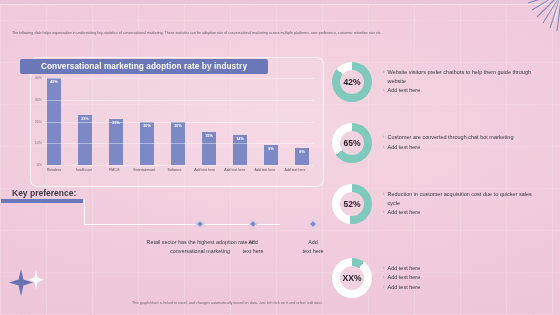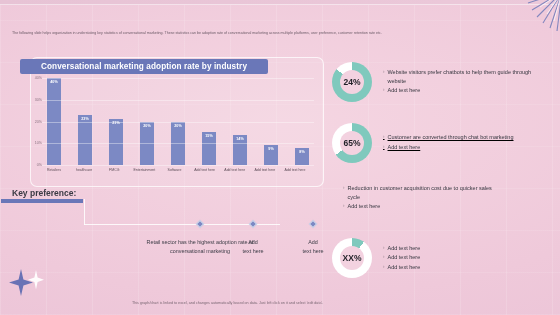--- a/index.html
+++ b/index.html
@@ -269,61 +269,64 @@
     </div>
 
   <svg class="sparkles" viewBox="0 0 40 34">
     <path d="M13 3 L15.4 13.4 L25 16.5 L15.4 19.6 L13 30 L10.6 19.6 L1 16.5 L10.6 13.4 Z" fill="#5a68b0" opacity="0.9"></path>
     <path d="M28 4 L29.6 11.5 L36 13.8 L29.6 16.1 L28 23.5 L26.4 16.1 L20 13.8 L26.4 11.5 Z" fill="#ffffff" opacity="0.95"></path>
   </svg>
 
   <div id="stat-host">
       <div class="stat" style="top: 62px;">
         <div class="donut" style="border-radius: 50%; background: conic-gradient(rgb(127, 201, 189) 0%, rgb(127, 201, 189) 86%, rgb(255, 255, 255) 86%, rgb(255, 255, 255) 100%);">
-          <div class="hole">24%</div>
+          <div class="hole">42%</div>
         </div>
         <div class="stat-body">
           <div class="bullet-row">
             <span class="chev">›</span>
             <span class="bullet-txt">Website visitors prefer chatbots to help them guide through  website</span>
           </div>
           <div class="bullet-row">
             <span class="chev">›</span>
             <span class="bullet-txt">Add text here</span>
           </div>
         </div>
       </div>
-      <div class="stat" style="top: 123px; text-decoration: underline;">
+      <div class="stat" style="top: 123px;">
         <div class="donut" style="border-radius: 50%; background: conic-gradient(rgb(127, 201, 189) 0%, rgb(127, 201, 189) 65%, rgb(255, 255, 255) 65%, rgb(255, 255, 255) 100%);">
           <div class="hole">65%</div>
         </div>
         <div class="stat-body">
           <div class="bullet-row">
             <span class="chev">›</span>
             <span class="bullet-txt">Customer are converted through  chat bot marketing</span>
           </div>
           <div class="bullet-row">
             <span class="chev">›</span>
             <span class="bullet-txt">Add text here</span>
           </div>
         </div>
       </div>
       <div class="stat" style="top: 184px;">
+        <div class="donut" style="border-radius: 50%; background: conic-gradient(rgb(127, 201, 189) 0%, rgb(127, 201, 189) 52%, rgb(255, 255, 255) 52%, rgb(255, 255, 255) 100%);">
+          <div class="hole">52%</div>
+        </div>
         <div class="stat-body">
           <div class="bullet-row">
             <span class="chev">›</span>
             <span class="bullet-txt">Reduction in customer acquisition cost due to quicker sales cycle</span>
           </div>
           <div class="bullet-row">
             <span class="chev">›</span>
             <span class="bullet-txt">Add text here</span>
           </div>
         </div>
       </div>
-      <div class="stat" style="top: 238px;">
+      <div class="stat" style="top: 258px;">
         <div class="donut" style="border-radius: 50%; background: conic-gradient(rgb(127, 201, 189) 0%, rgb(127, 201, 189) 10%, rgb(255, 255, 255) 10%, rgb(255, 255, 255) 100%);">
           <div class="hole">XX%</div>
         </div>
         <div class="stat-body">
           <div class="bullet-row">
             <span class="chev">›</span>
             <span class="bullet-txt">Add text here</span>
           </div>
           <div class="bullet-row">
             <span class="chev">›</span>

